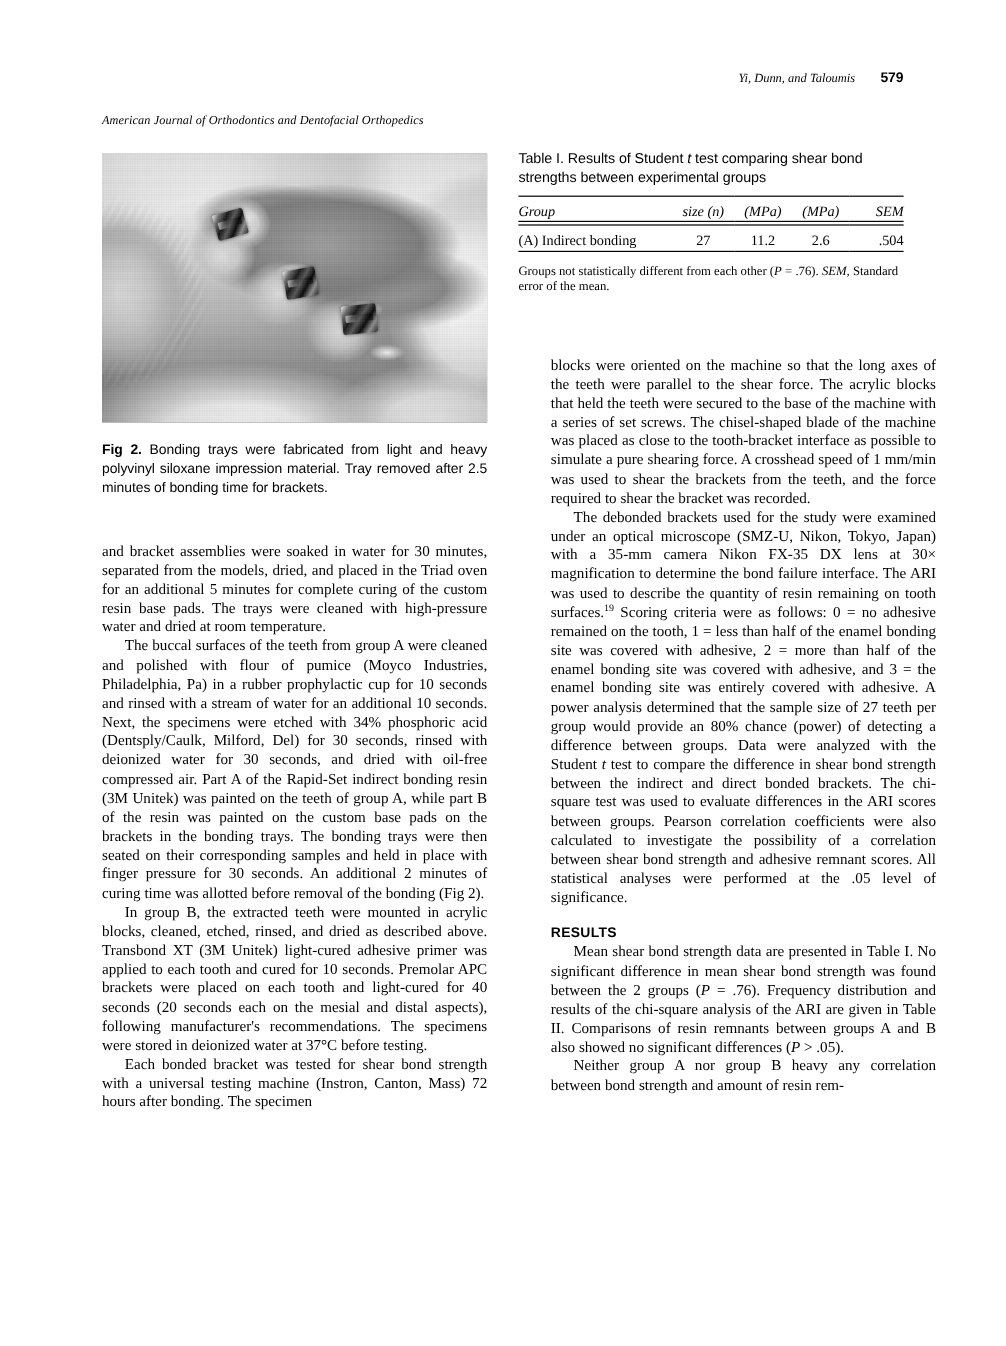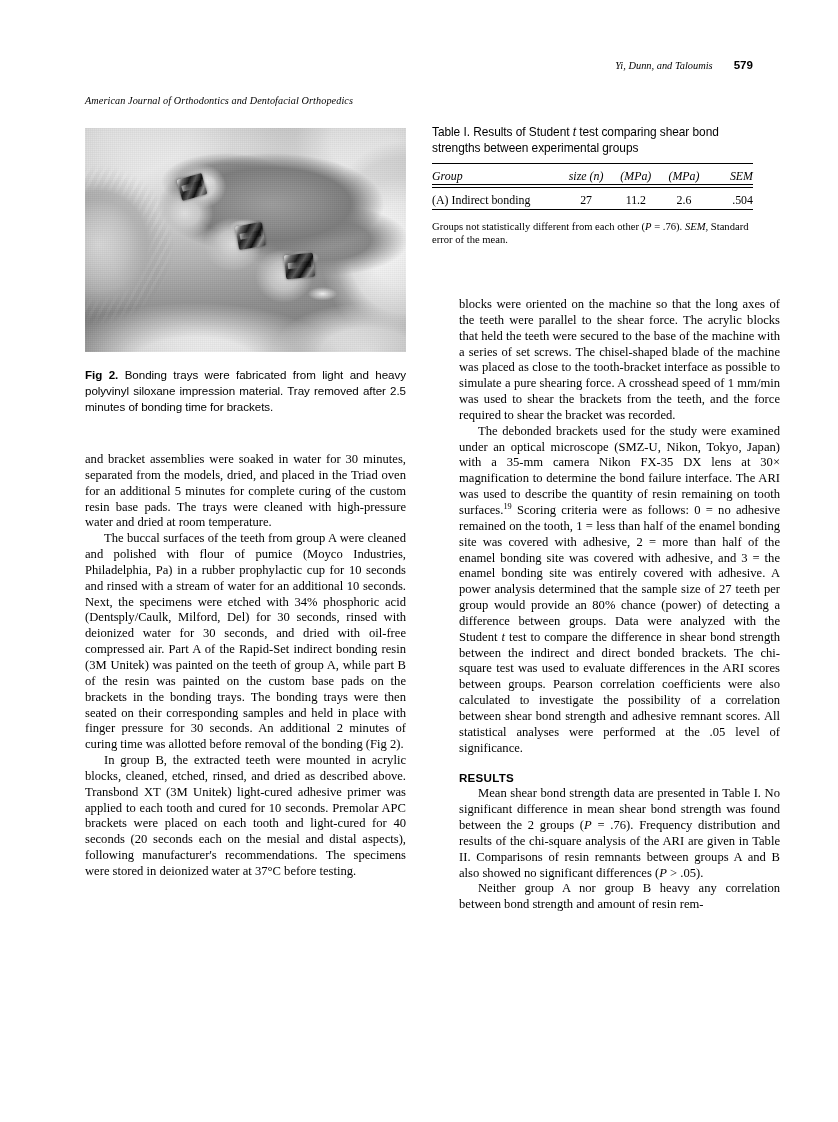--- a/index.html
+++ b/index.html
@@ -349,20 +349,21 @@
 
     <div class="table-note">
       <span>Groups not statistically different from each other (</span><span class="ital">P</span><span> = .76). </span><span class="ital">SEM,</span><span> Standard error of the mean.</span>
     </div>
   </div>
 
   <div class="col col-left">
     <p class="noindent">and bracket assemblies were soaked in water for 30 minutes, separated from the models, dried, and placed in the Triad oven for an additional 5 minutes for complete curing of the custom resin base pads. The trays were cleaned with high-pressure water and dried at room temperature.</p>
     <p>The buccal surfaces of the teeth from group A were cleaned and polished with flour of pumice (Moyco Industries, Philadelphia, Pa) in a rubber prophylactic cup for 10 seconds and rinsed with a stream of water for an additional 10 seconds. Next, the specimens were etched with 34% phosphoric acid (Dentsply/Caulk, Milford, Del) for 30 seconds, rinsed with deionized water for 30 seconds, and dried with oil-free compressed air. Part A of the Rapid-Set indirect bonding resin (3M Unitek) was painted on the teeth of group A, while part B of the resin was painted on the custom base pads on the brackets in the bonding trays. The bonding trays were then seated on their corresponding samples and held in place with finger pressure for 30 seconds. An additional 2 minutes of curing time was allotted before removal of the bonding (Fig 2).</p>
     <p>In group B, the extracted teeth were mounted in acrylic blocks, cleaned, etched, rinsed, and dried as described above. Transbond XT (3M Unitek) light-cured adhesive primer was applied to each tooth and cured for 10 seconds. Premolar APC brackets were placed on each tooth and light-cured for 40 seconds (20 seconds each on the mesial and distal aspects), following manufacturer's recommendations. The specimens were stored in deionized water at 37°C before testing.</p>
+    <p>Each bonded bracket was tested for shear bond strength with a universal testing machine (Instron, Canton, Mass) 72 hours after bonding. The specimen</p>
   </div>
 
   <div class="col col-right">
     <p class="noindent">blocks were oriented on the machine so that the long axes of the teeth were parallel to the shear force. The acrylic blocks that held the teeth were secured to the base of the machine with a series of set screws. The chisel-shaped blade of the machine was placed as close to the tooth-bracket interface as possible to simulate a pure shearing force. A crosshead speed of 1 mm/min was used to shear the brackets from the teeth, and the force required to shear the bracket was recorded.</p>
 
     <p><span>The debonded brackets used for the study were examined under an optical microscope (SMZ-U, Nikon, Tokyo, Japan) with a 35-mm camera Nikon FX-35 DX lens at 30× magnification to determine the bond failure interface. The ARI was used to describe the quantity of resin remaining on tooth surfaces.</span><sup>19</sup><span> Scoring criteria were as follows: 0 = no adhesive remained on the tooth, 1 = less than half of the enamel bonding site was covered with adhesive, 2 = more than half of the enamel bonding site was covered with adhesive, and 3 = the enamel bonding site was entirely covered with adhesive. A power analysis determined that the sample size of 27 teeth per group would provide an 80% chance (power) of detecting a difference between groups. Data were analyzed with the Student </span><span class="ital">t</span><span> test to compare the difference in shear bond strength between the indirect and direct bonded brackets. The chi-square test was used to evaluate differences in the ARI scores between groups. Pearson correlation coefficients were also calculated to investigate the possibility of a correlation between shear bond strength and adhesive remnant scores. All statistical analyses were performed at the .05 level of significance.</span></p>
 
     <h2 class="sec-head">RESULTS</h2>
 
     <p><span>Mean shear bond strength data are presented in Table I. No significant difference in mean shear bond strength was found between the 2 groups (</span><span class="ital">P</span><span> = .76). Frequency distribution and results of the chi-square analysis of the ARI are given in Table II. Comparisons of resin remnants between groups A and B also showed no significant differences (</span><span class="ital">P</span><span> &gt; .05).</span></p>

